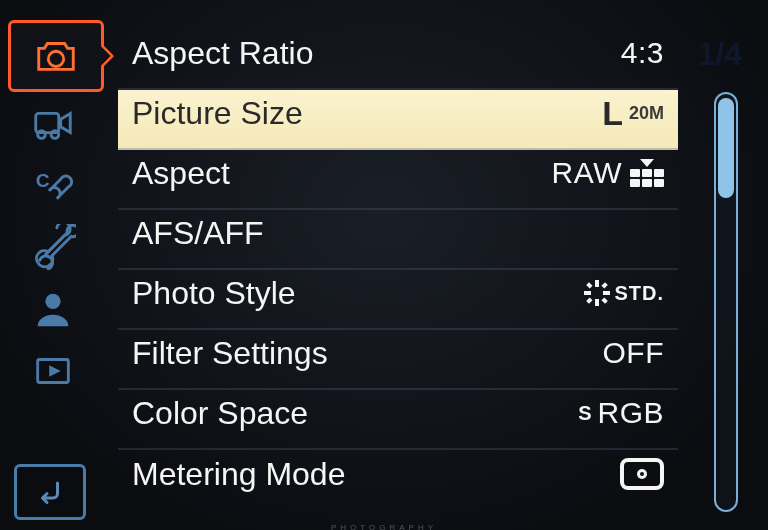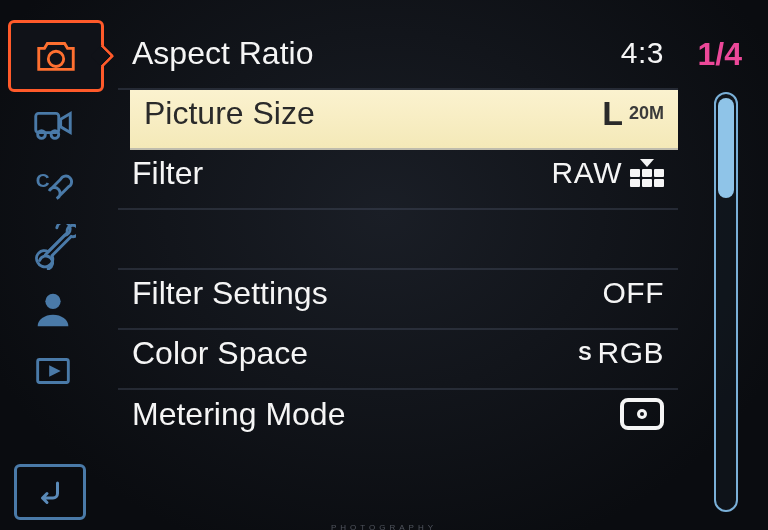--- a/index.html
+++ b/index.html
@@ -86,35 +86,34 @@
   }
   .row:last-child { border-bottom: none; justify-content: space-between; }
   .row .label { flex: 1; text-align: left; }
   .row .value { display: flex; align-items: center; gap: 4px; }
   .row .value-text { font-size: 30px; font-weight: 400; letter-spacing: 0.5px; }
 
   .row.selected {
     background: linear-gradient(#fbf2cf, #f4e9b8);
     color: #2a2a2a;
     border-bottom: 2px solid rgba(80,90,110,0.35);
-    margin-left: 12px;
   }
   .row.selected .value-text,
   .row.selected .value-sub { color: #3a3a3a; }
 
   .value-big { font-size: 34px; font-weight: 700; }
   .value-sub { font-size: 18px; font-weight: 600; margin-left: 2px; text-align: right; }
   .value-small-sup { font-size: 20px; font-weight: 700; margin-right: 2px; align-self: flex-start; margin-top: 6px; }
 
   
   .page-ind {
     position: absolute;
     right: 26px; top: 36px;
     font-size: 32px; font-weight: 600;
-    color: #ec4899;
+    color: #0f172a;
   }
 
   
   .scrollbar {
     position: absolute;
     right: 30px; top: 92px;
     width: 24px; height: 420px;
     border: 2px solid #7ab0d8;
     border-radius: 14px;
     background: rgba(20,30,40,0.4);
@@ -219,40 +218,61 @@
 
     <div class="row selected">
       <span class="label">Picture Size</span>
       <span class="value">
         <span class="value-big">L</span>
         <span class="value-sub">20M</span>
       </span>
     </div>
 
     <div class="row">
-      <span class="label">Filter</span>
+      <span class="label">Aspect</span>
       <span class="value">
         <span class="value-text">RAW</span>
         <span class="raw-icon">
           <span class="raw-arrow"></span>
           <span class="raw-grid">
               <span></span>
               <span></span>
               <span></span>
               <span></span>
               <span></span>
               <span></span>
             </span>
         </span>
       </span>
     </div>
 
     <div class="row">
-    </div>
-
+      <span class="label">AFS/AFF</span>
+    </div>
+
+    <div class="row">
+      <span class="label">Photo Style</span>
+      <span class="value std-icon">
+        <span class="icon-inline">
+          <svg width="26" height="26" viewBox="0 0 26 26">
+              <g fill="#f5f5f5">
+                <rect x="11" y="0" width="4" height="7"></rect>
+                <rect x="11" y="19" width="4" height="7"></rect>
+                <rect x="0" y="11" width="7" height="4"></rect>
+                <rect x="19" y="11" width="7" height="4"></rect>
+                <rect x="3" y="3" width="5" height="4" transform="rotate(45 5 5)"></rect>
+                <rect x="18" y="3" width="5" height="4" transform="rotate(-45 21 5)"></rect>
+                <rect x="3" y="19" width="5" height="4" transform="rotate(-45 5 21)"></rect>
+                <rect x="18" y="19" width="5" height="4" transform="rotate(45 21 21)"></rect>
+              </g>
+            </svg>
+        </span>
+        <span class="std-label">STD.</span>
+      </span>
+    </div>
 
     <div class="row">
       <span class="label">Filter Settings</span>
       <span class="value">
           <span class="value-text">OFF</span>
         </span>
     </div>
 
     <div class="row">
       <span class="label">Color Space</span>

